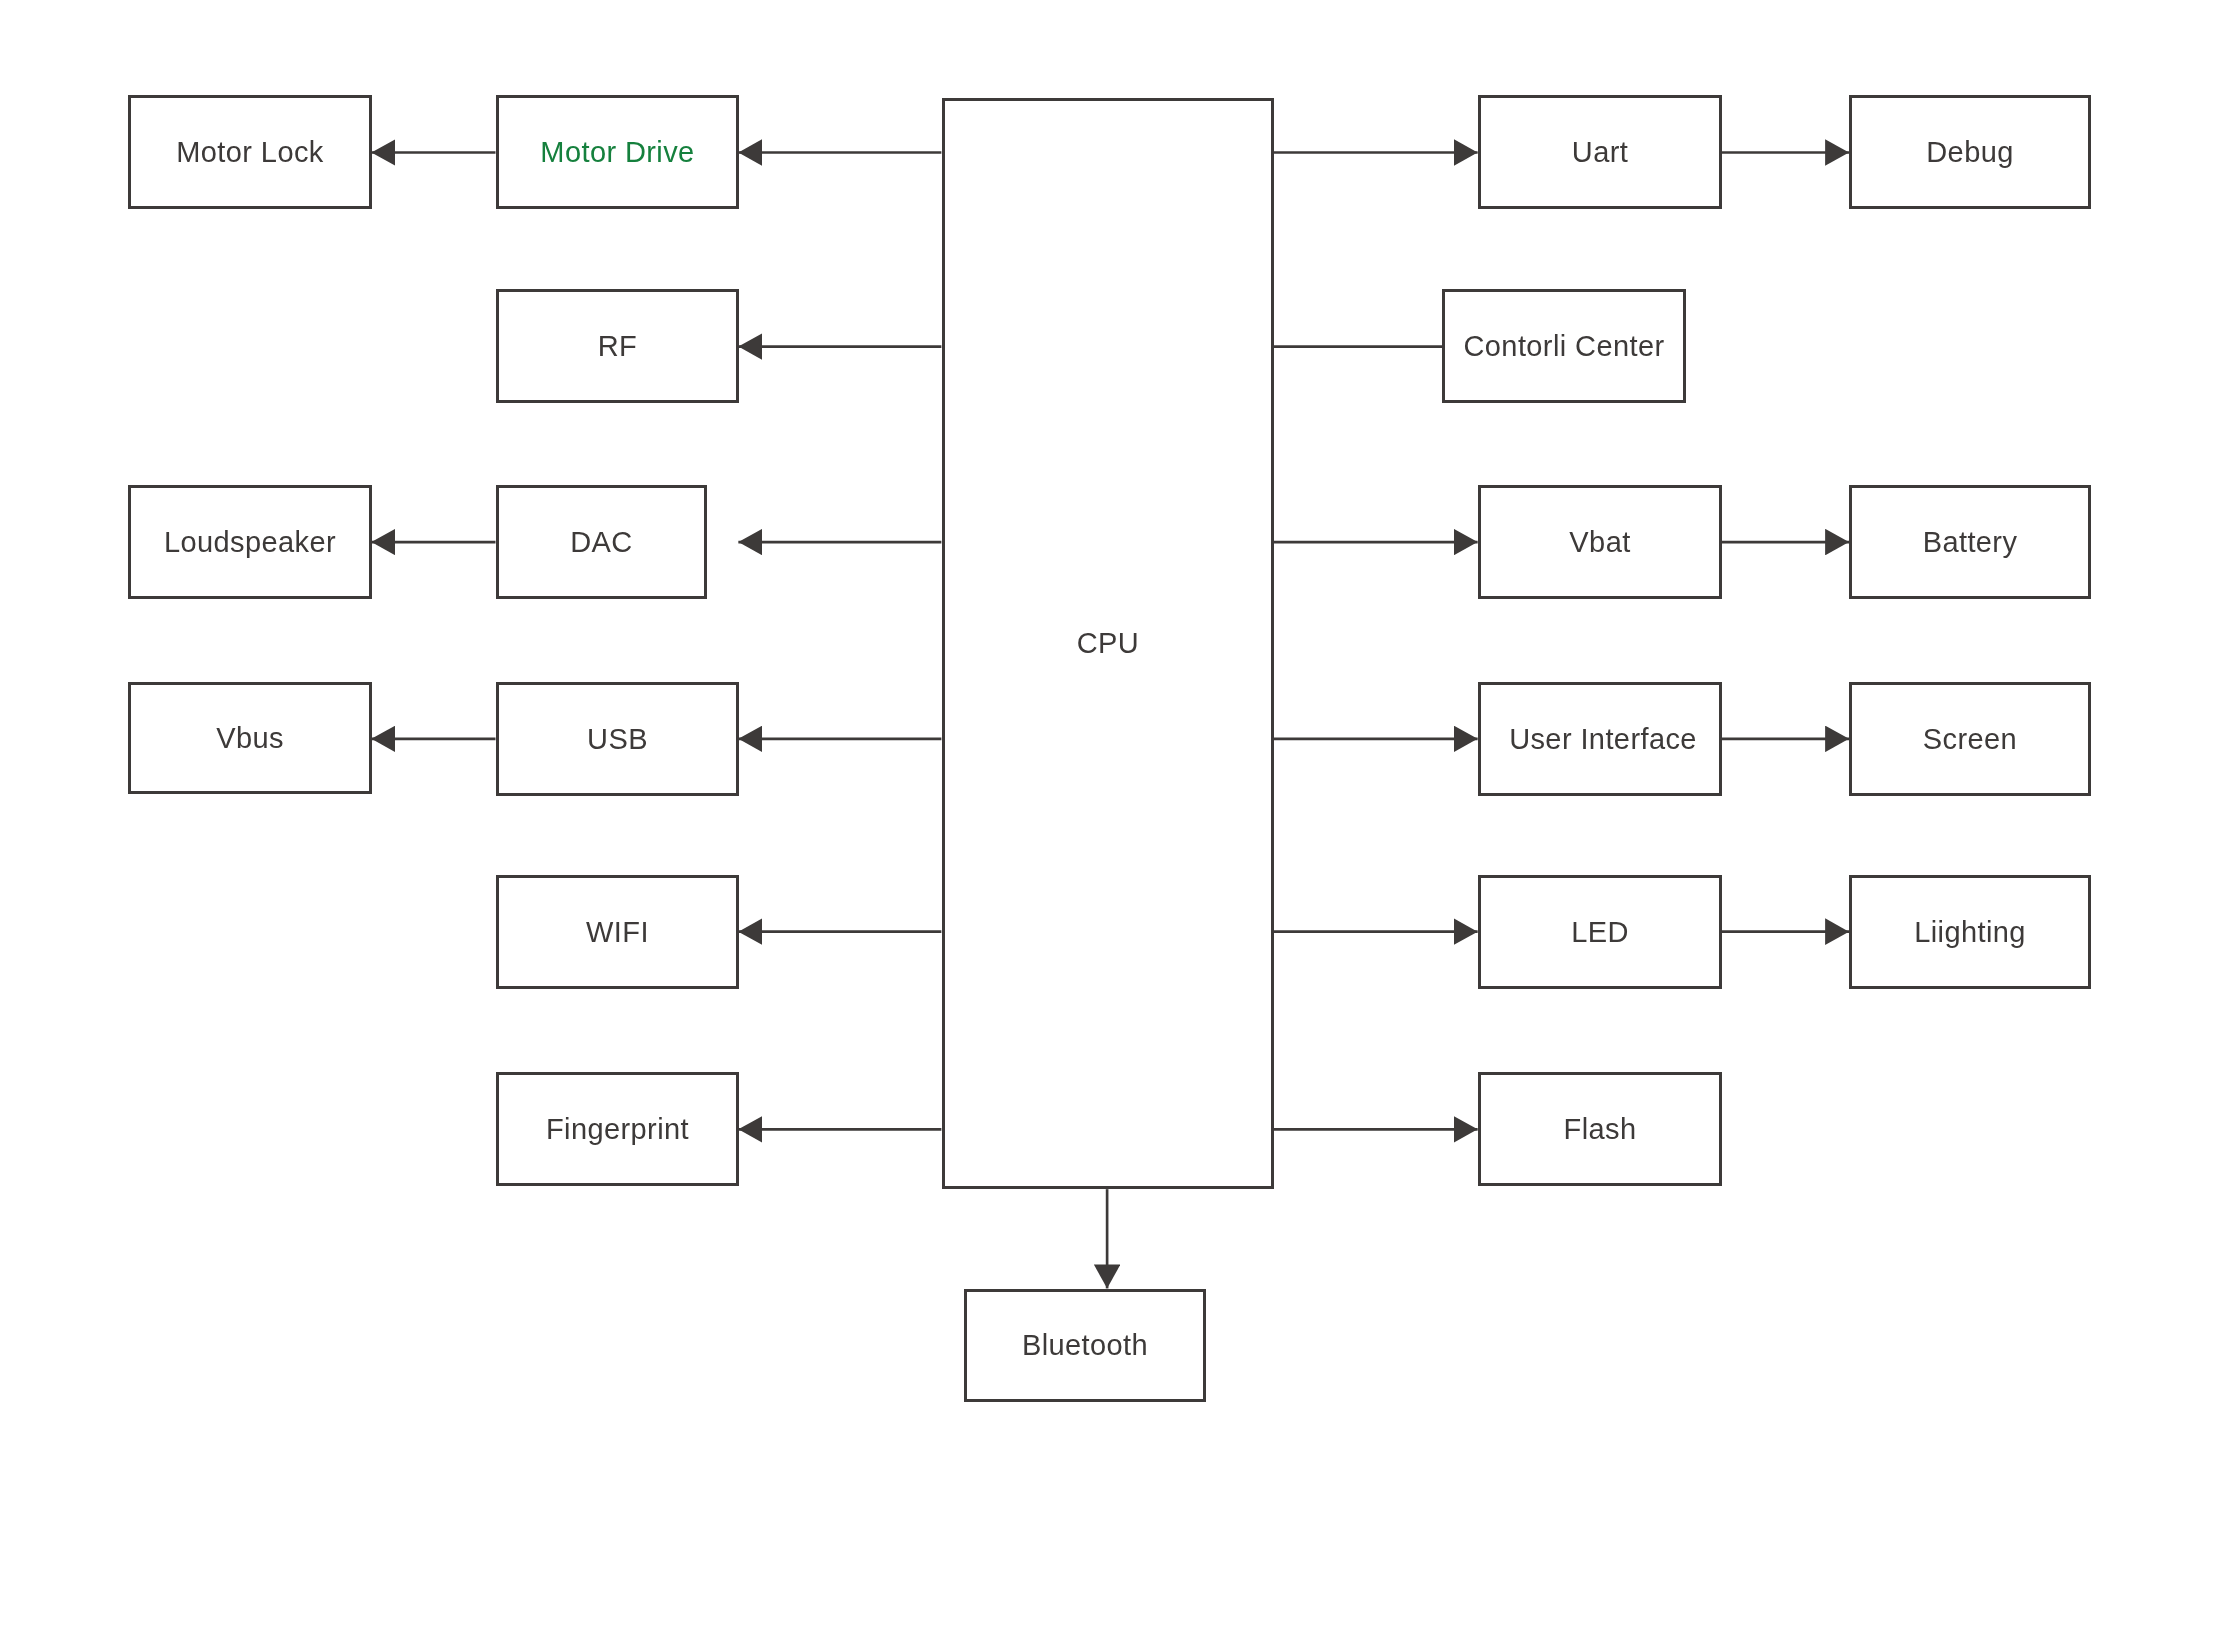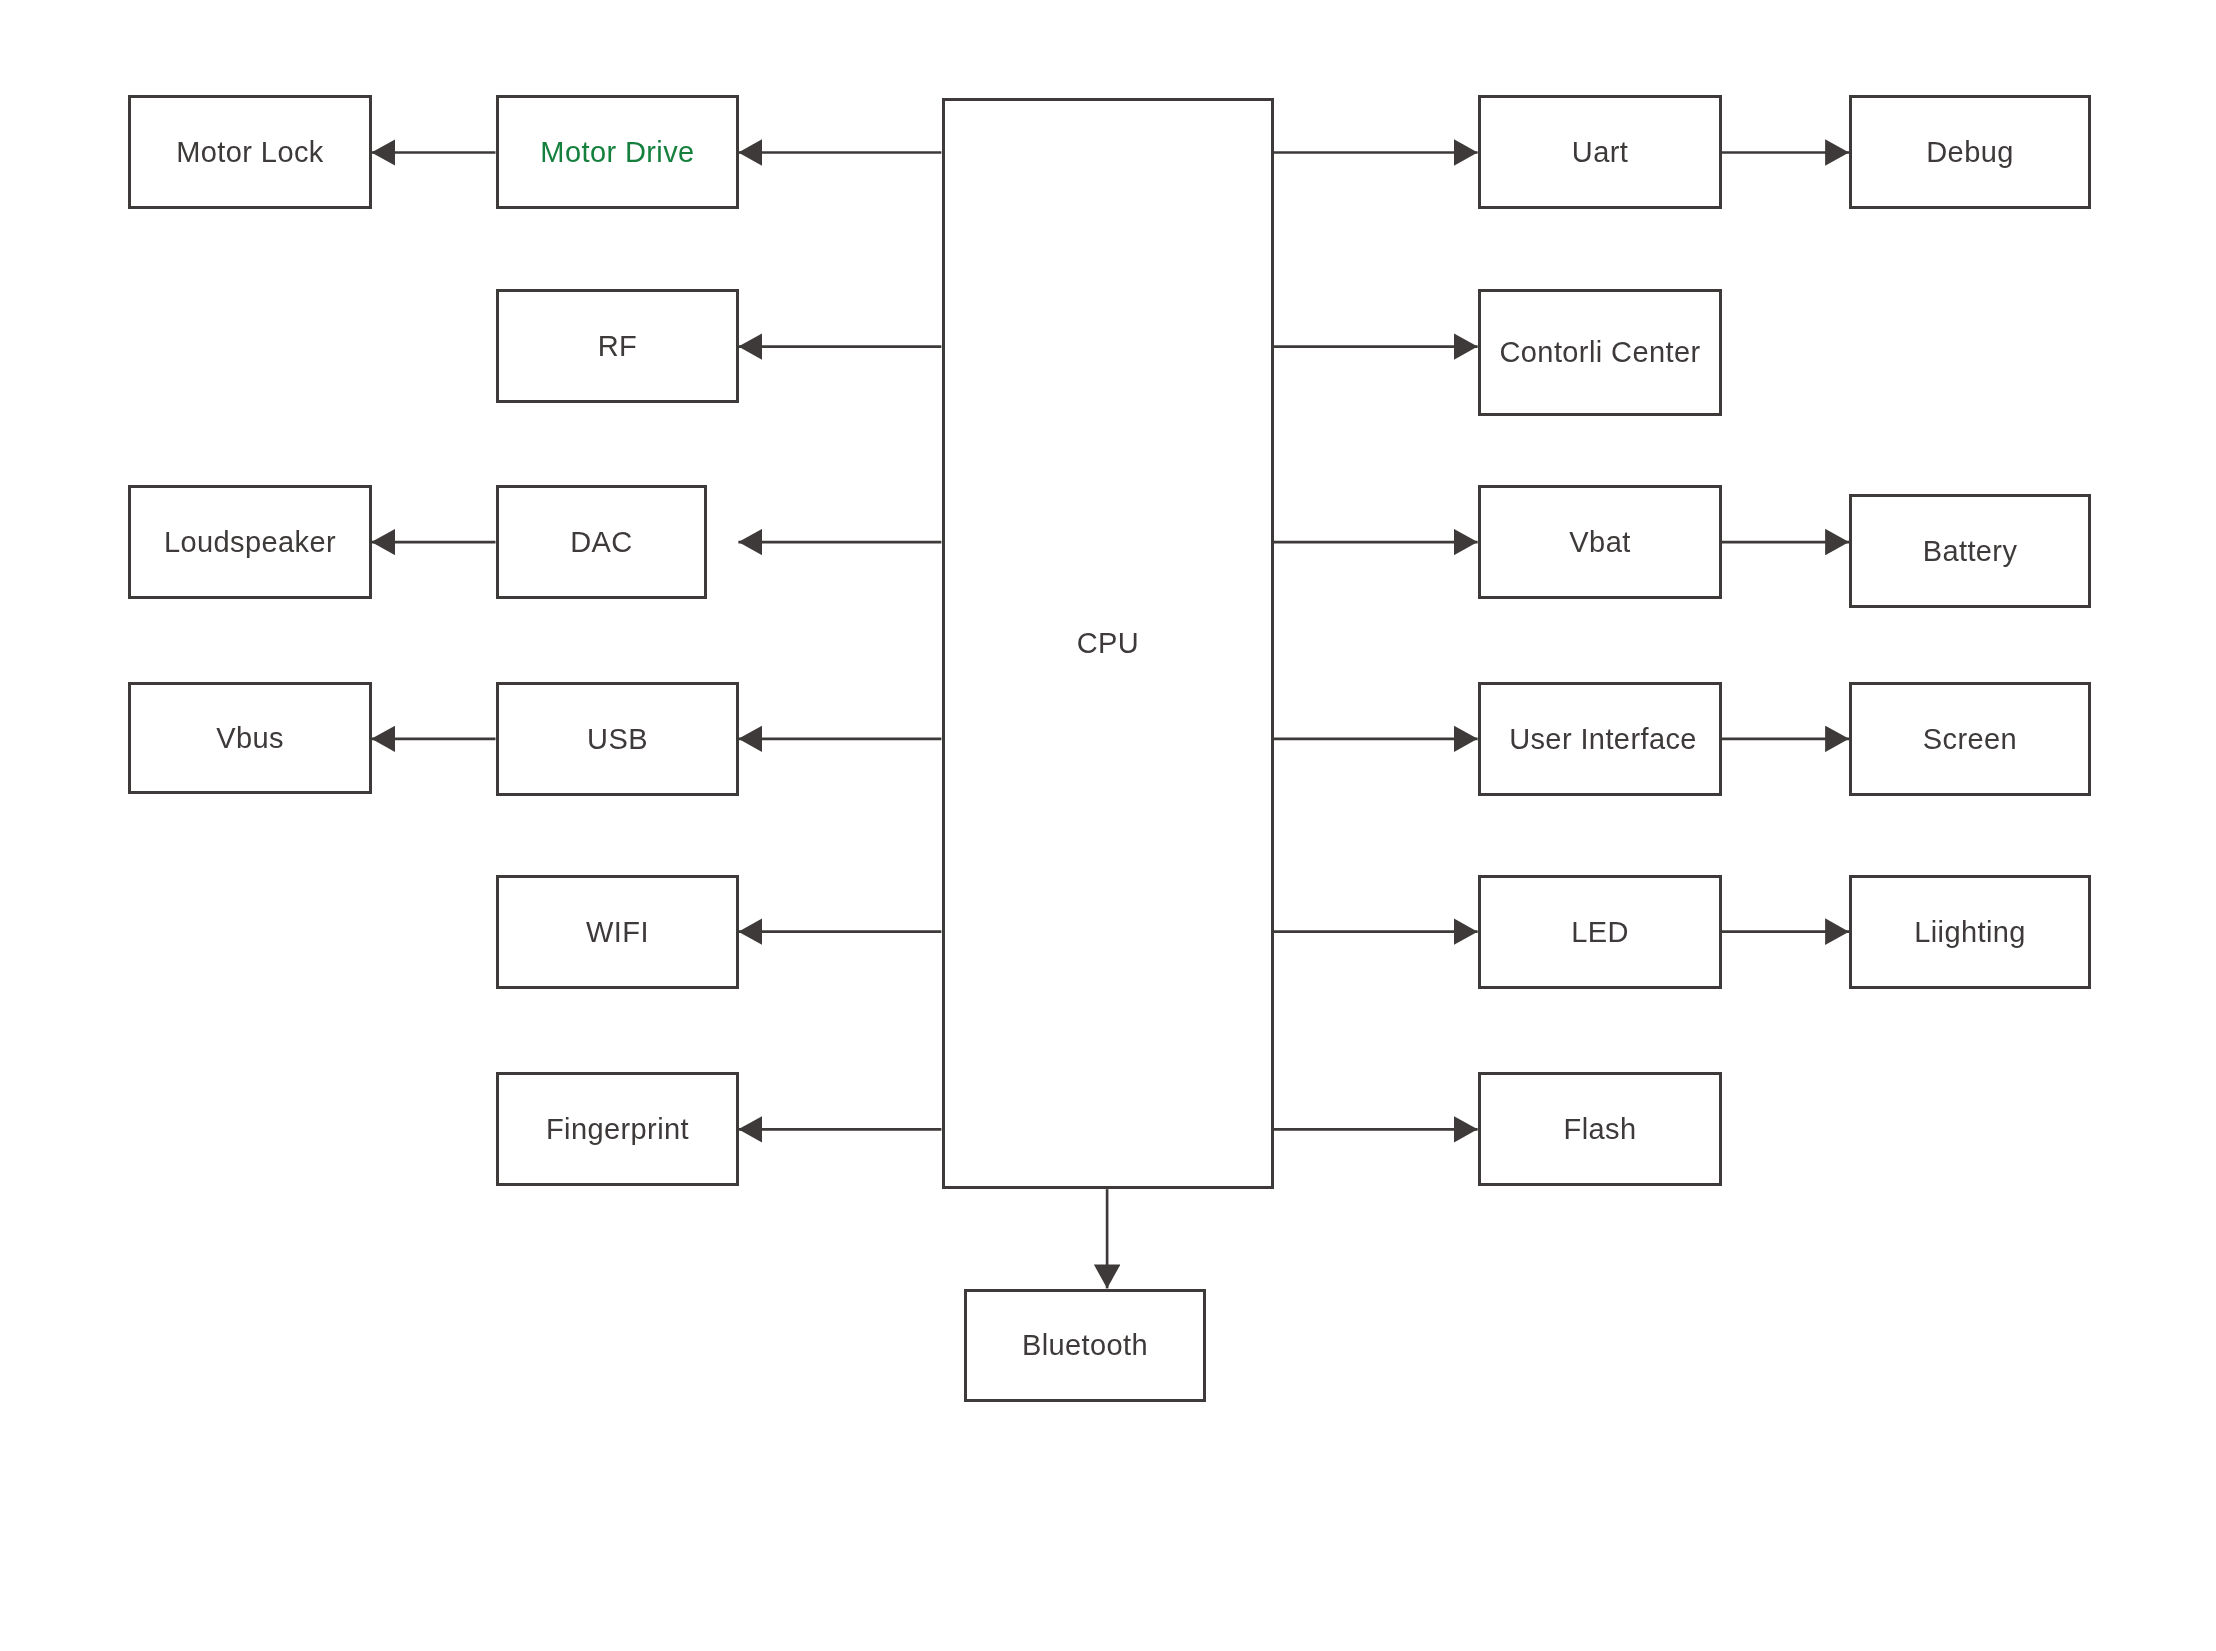--- a/index.html
+++ b/index.html
@@ -87,33 +87,33 @@
       </div>
       <div class="node" style="left: 1478px; top: 95px; width: 244px; height: 114px; border-color: rgb(61, 58, 57); color: rgb(61, 58, 57);">
         <span>Uart</span>
       </div>
       <div class="node" style="left: 1849px; top: 95px; width: 242px; height: 114px; border-color: rgb(61, 58, 57); color: rgb(61, 58, 57);">
         <span>Debug</span>
       </div>
       <div class="node" style="left: 496px; top: 289px; width: 243px; height: 114px; border-color: rgb(61, 58, 57); color: rgb(61, 58, 57);">
         <span>RF</span>
       </div>
-      <div class="node" style="left: 1478px; top: 289px; width: 244px; height: 127px; border-color: rgb(61, 58, 57); color: rgb(61, 58, 57);">
+      <div class="node" style="left: 1442px; top: 289px; width: 244px; height: 114px; border-color: rgb(61, 58, 57); color: rgb(61, 58, 57);">
         <span>Contorli Center</span>
       </div>
       <div class="node" style="left: 128px; top: 485px; width: 244px; height: 114px; border-color: rgb(61, 58, 57); color: rgb(61, 58, 57);">
         <span>Loudspeaker</span>
       </div>
       <div class="node" style="left: 496px; top: 485px; width: 211px; height: 114px; border-color: rgb(61, 58, 57); color: rgb(61, 58, 57);">
         <span>DAC</span>
       </div>
       <div class="node" style="left: 1478px; top: 485px; width: 244px; height: 114px; border-color: rgb(61, 58, 57); color: rgb(61, 58, 57);">
         <span>Vbat</span>
       </div>
-      <div class="node" style="left: 1849px; top: 485px; width: 242px; height: 114px; border-color: rgb(61, 58, 57); color: rgb(61, 58, 57); margin-top: 9px;">
+      <div class="node" style="left: 1849px; top: 485px; width: 242px; height: 114px; border-color: rgb(61, 58, 57); color: rgb(61, 58, 57);">
         <span>Battery</span>
       </div>
       <div class="node" style="left: 128px; top: 682px; width: 244px; height: 112px; border-color: rgb(61, 58, 57); color: rgb(61, 58, 57);">
         <span>Vbus</span>
       </div>
       <div class="node" style="left: 496px; top: 682px; width: 243px; height: 114px; border-color: rgb(61, 58, 57); color: rgb(61, 58, 57);">
         <span>USB</span>
       </div>
       <div class="node" style="left: 1478px; top: 682px; width: 244px; height: 114px; border-color: rgb(61, 58, 57); color: rgb(61, 58, 57); padding-left: 6px;">
         <span>User Interface</span>

